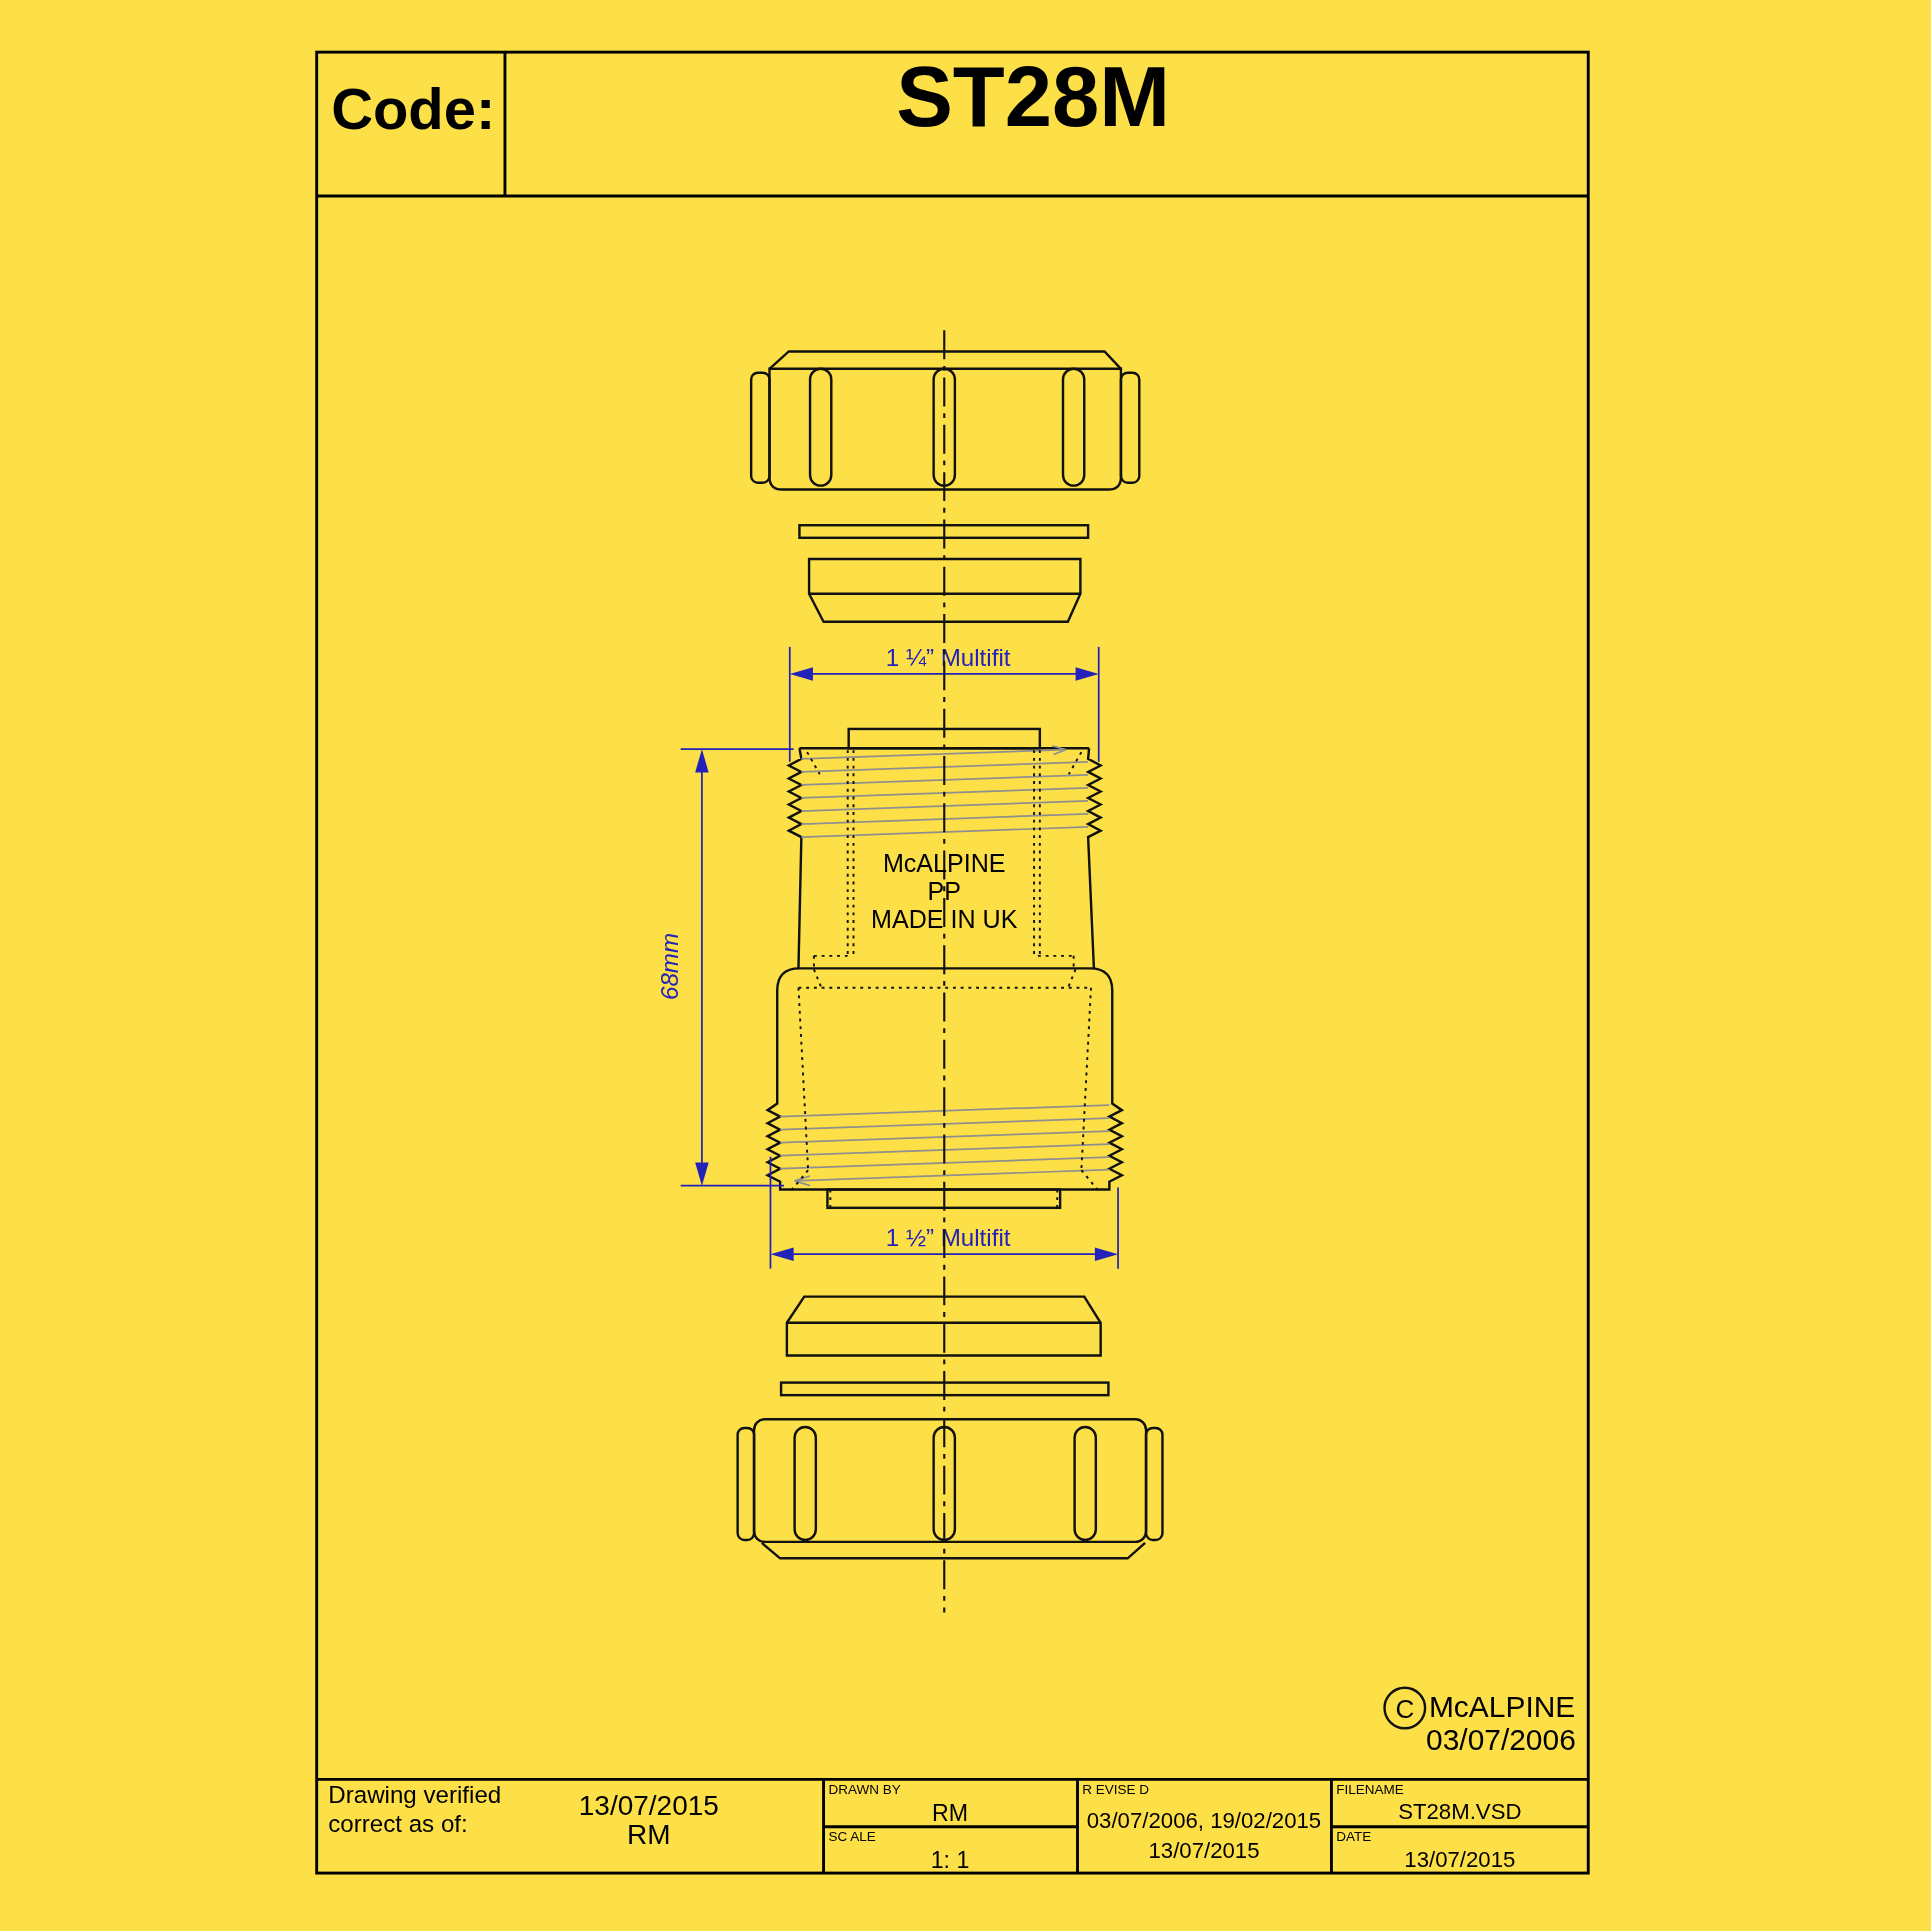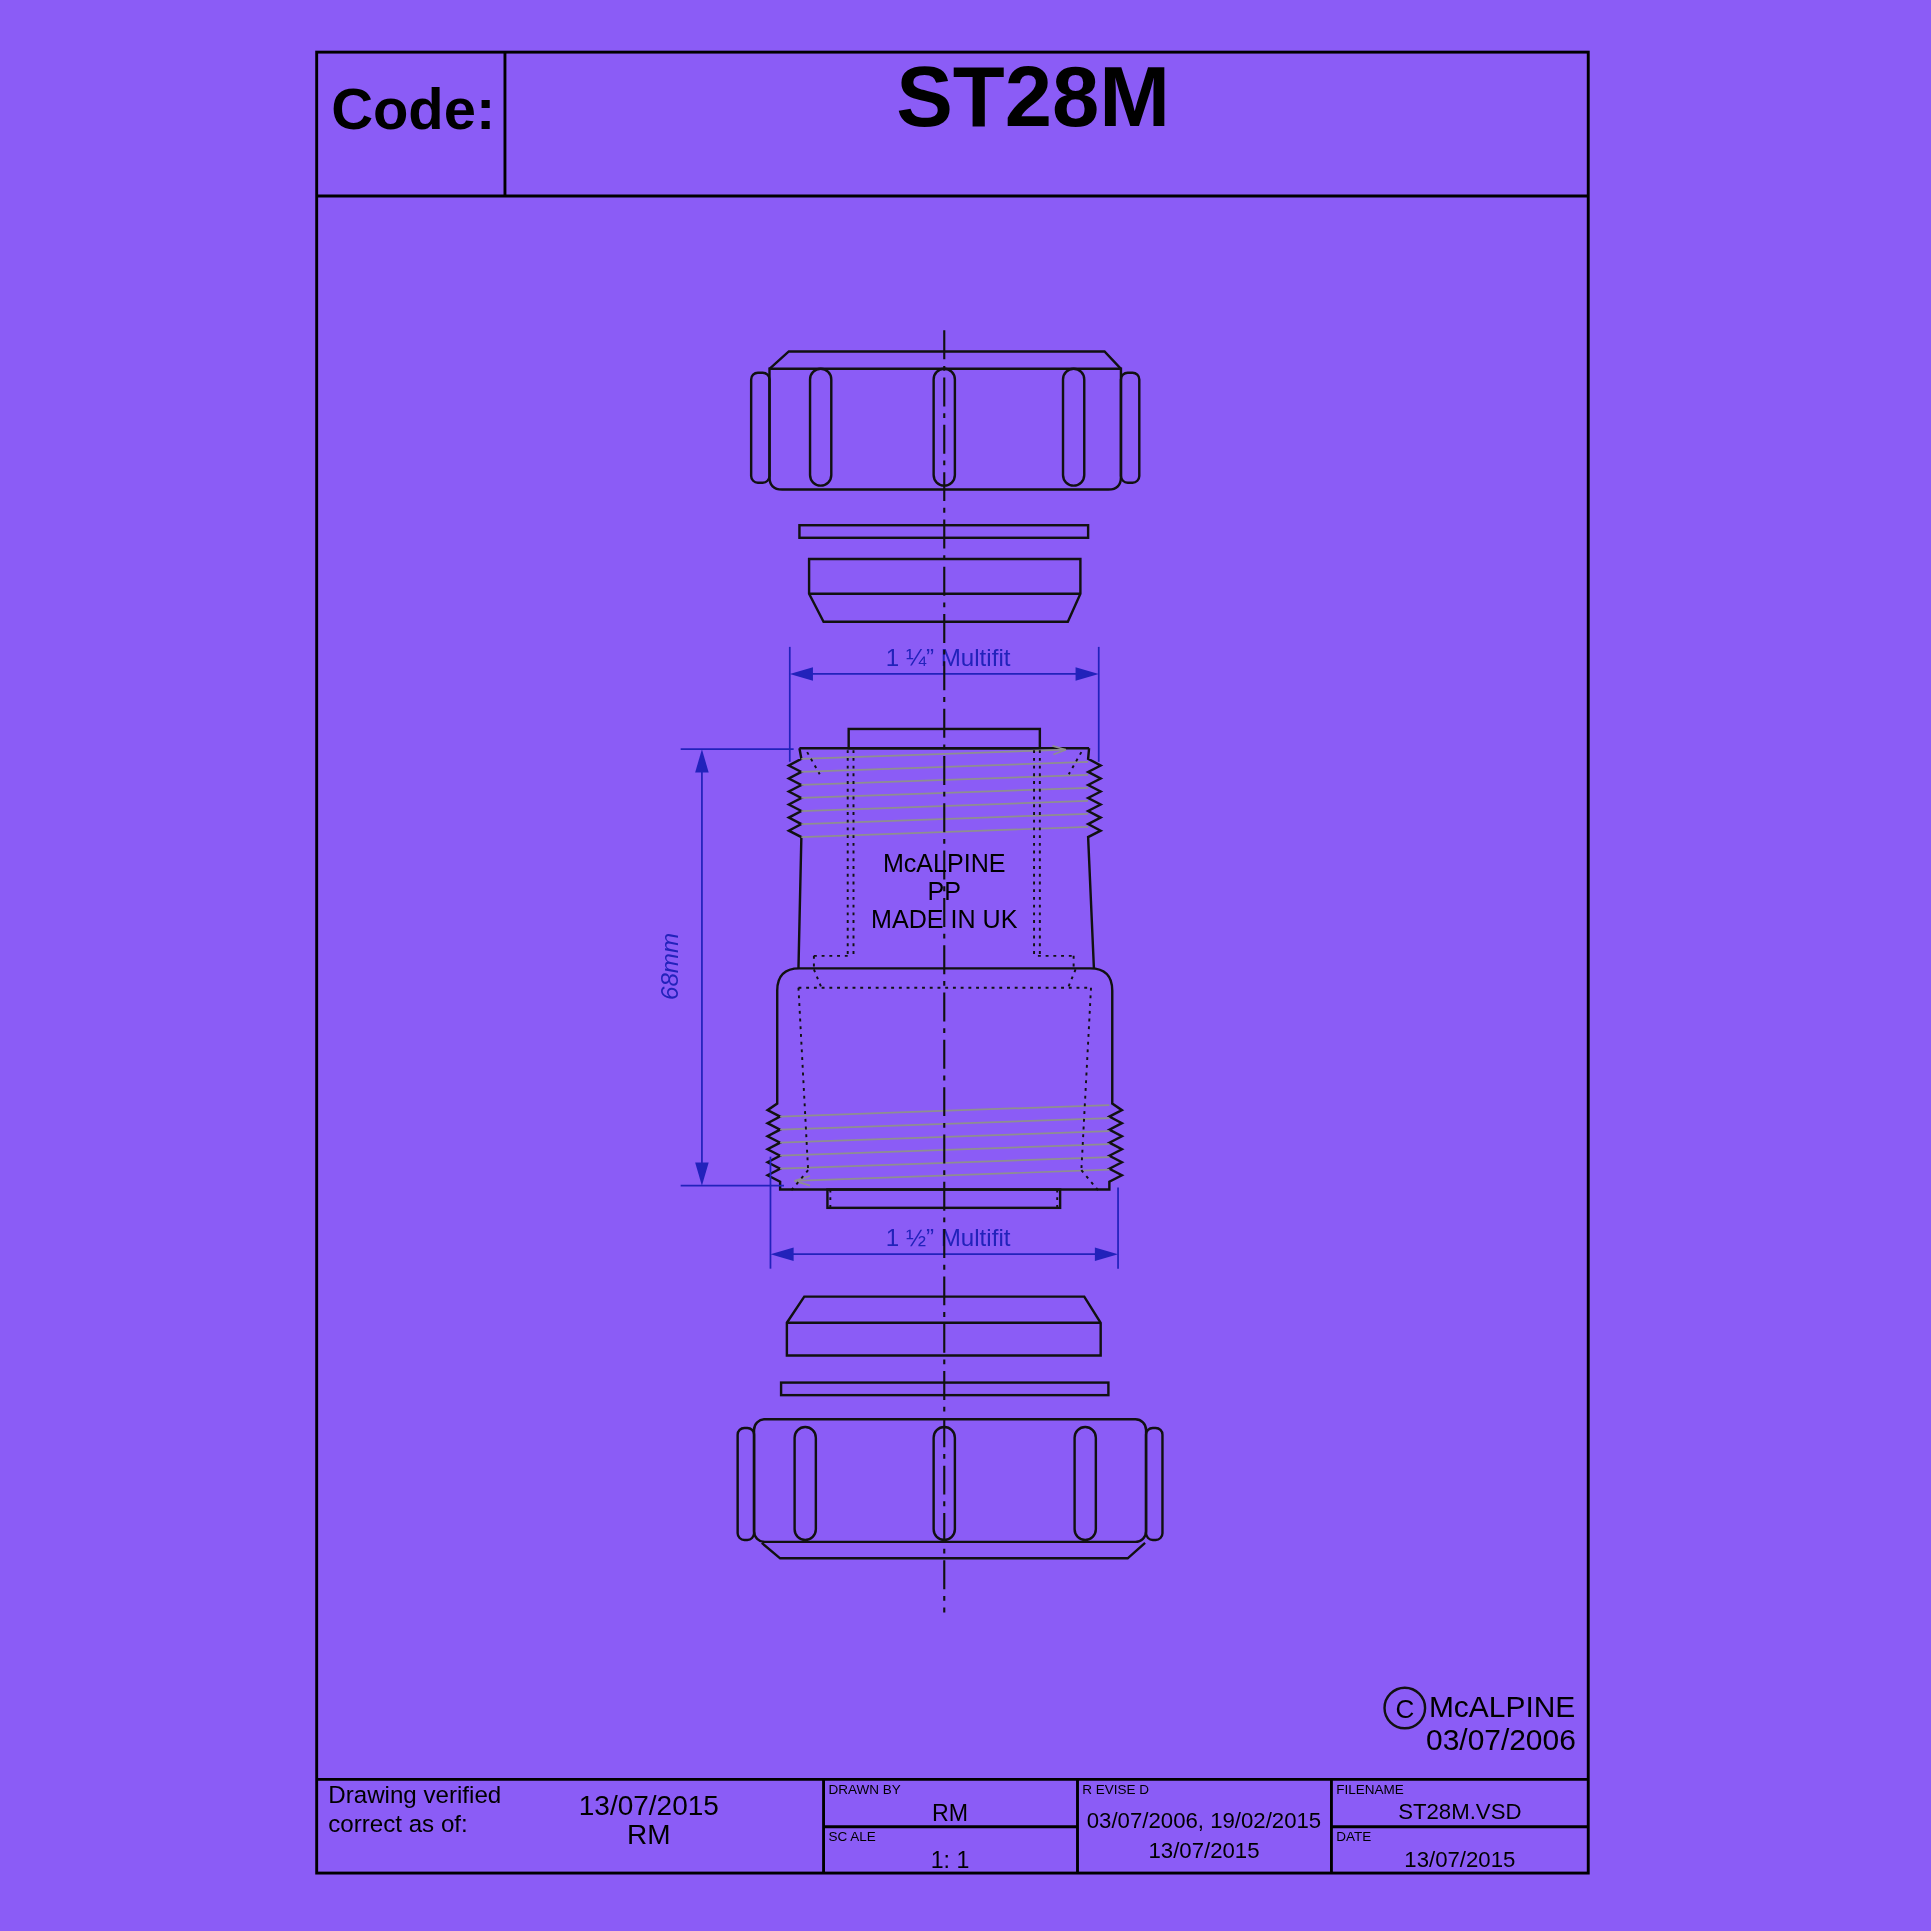--- a/index.html
+++ b/index.html
@@ -1,16 +1,16 @@
 <!DOCTYPE html>
 <html><head>
 <meta charset="utf-8">
 <style>
   html,body{margin:0;padding:0;background:#ffffff;}
-  .page{position:relative;width:1931px;height:1931px;background:#8b5cf6;
+  .page{position:relative;width:1931px;height:1931px;background:#fde047;
         font-family:"Liberation Sans", sans-serif;}
   svg{position:absolute;left:0;top:0;}
   
   .frame{stroke:#000;stroke-width:3;fill:none;}
   .ln{stroke:#111;stroke-width:2.5;fill:none;}
   .gray{stroke:#8f8f8f;stroke-width:1.8;fill:none;}
   .dot{stroke:#111;stroke-width:2;fill:none;stroke-dasharray:3 5;}
   .cl{stroke:#111;stroke-width:2.2;fill:none;stroke-dasharray:30 7 5 7;}
   .blu{stroke:#2222bb;stroke-width:1.8;fill:none;}
   .bluf{fill:#2222bb;stroke:none;}

